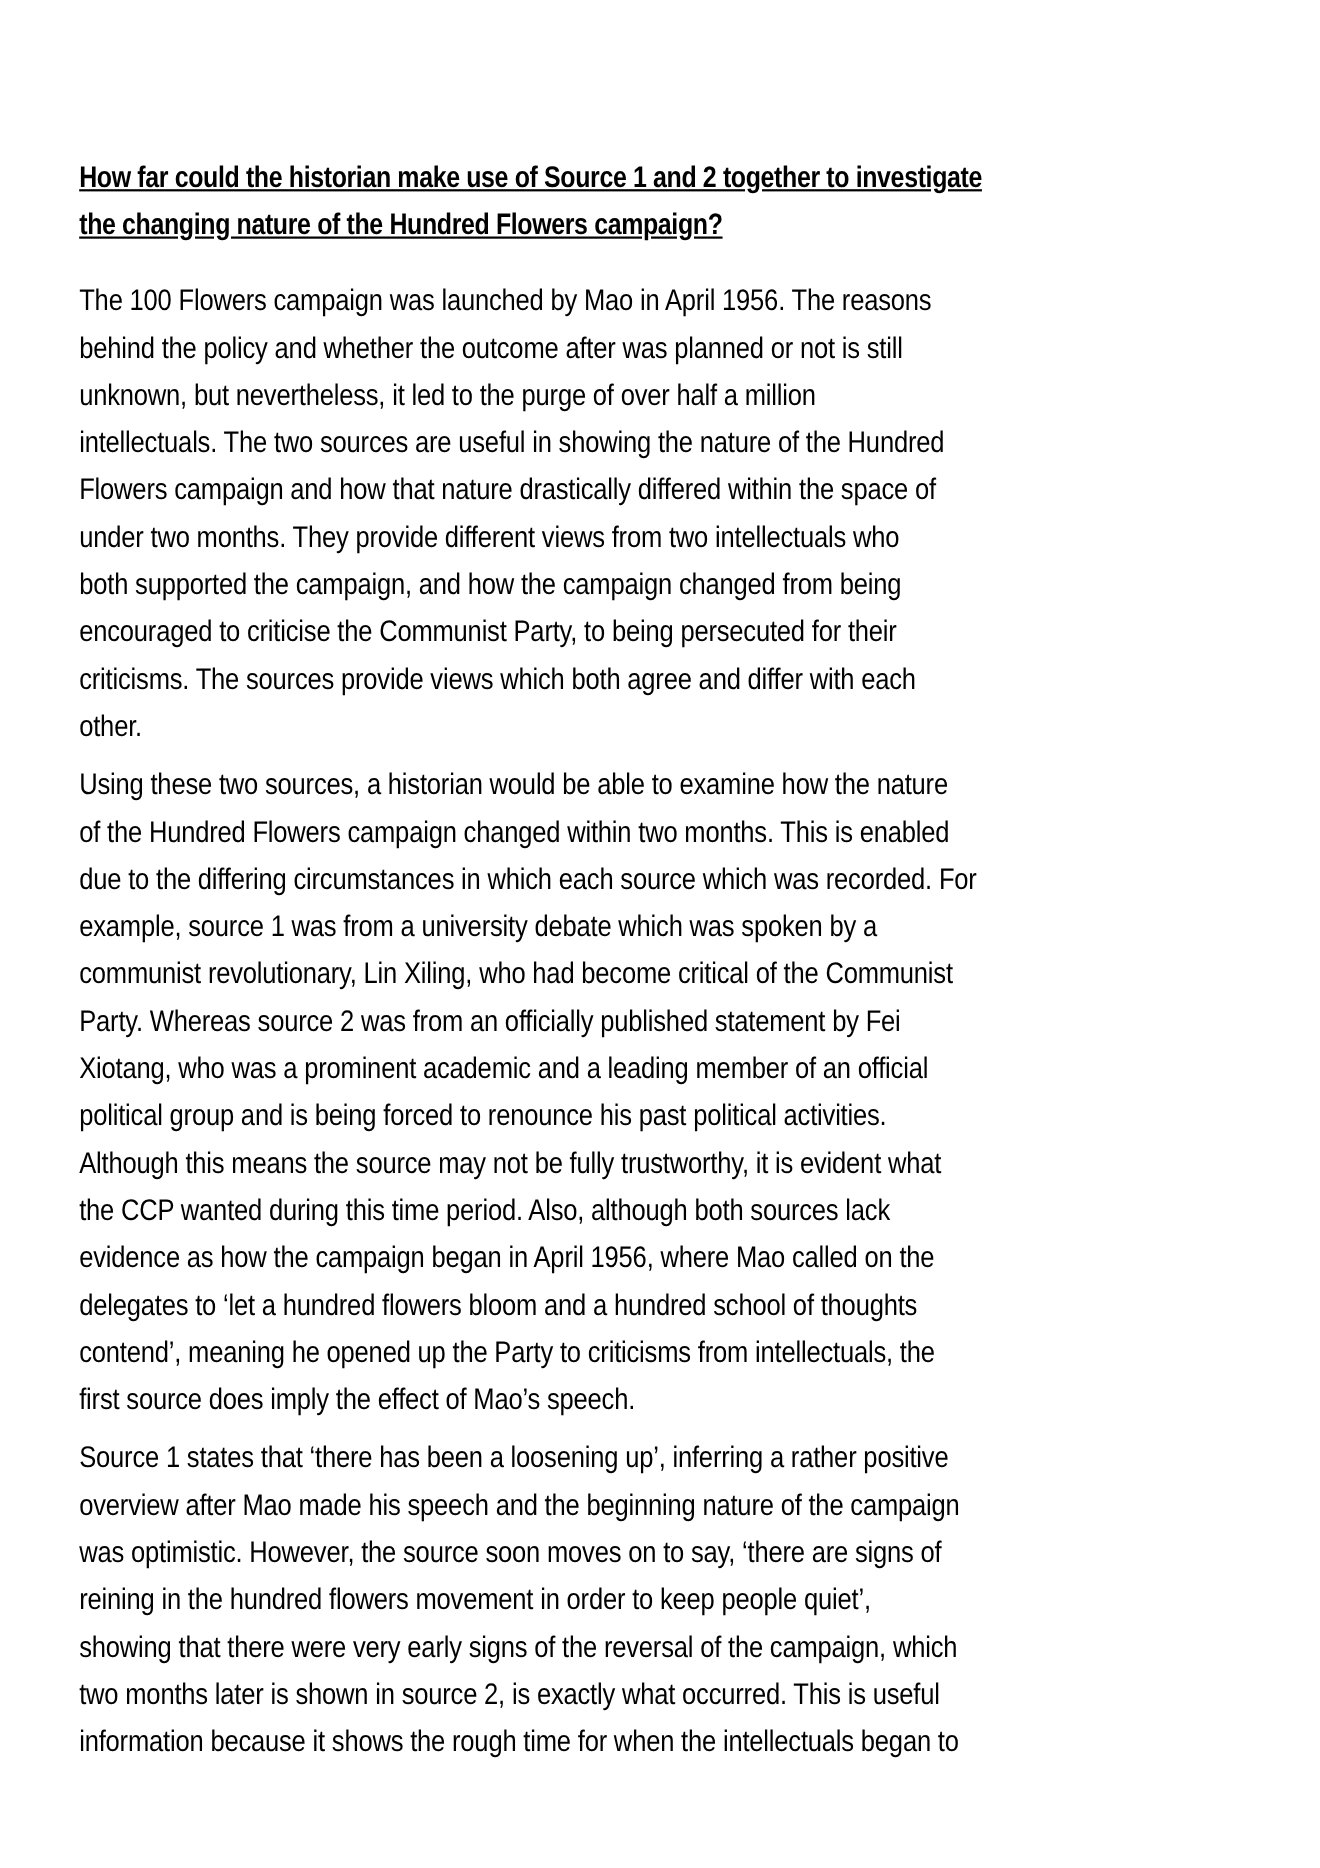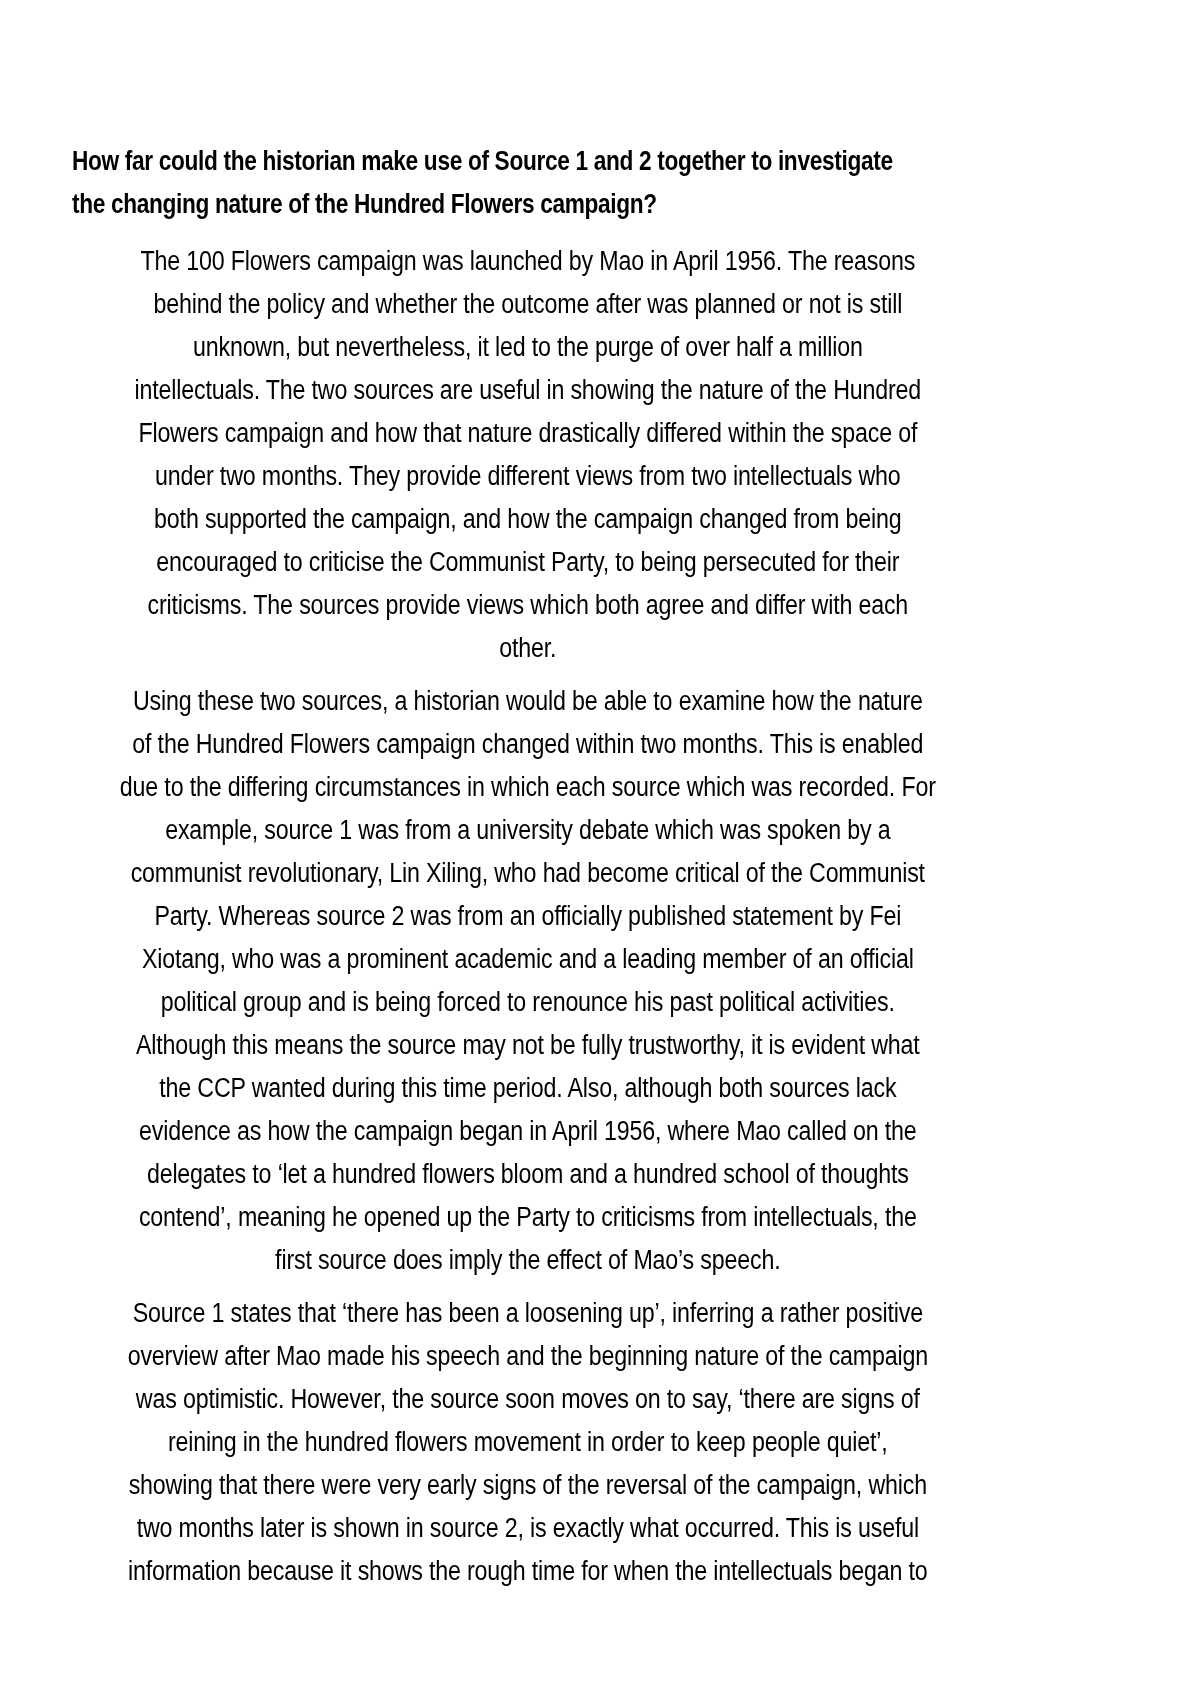--- a/index.html
+++ b/index.html
@@ -30,25 +30,25 @@
       transform-origin: 0 50%;
       transform: scaleX(0.86);
       letter-spacing: -0.2px;
     }
     .heading .line {
       font-weight: bold;
       transform: scaleX(0.84);
       letter-spacing: -0.4px;
     }
     .heading {
-      margin-bottom: 14px;
+      margin-bottom: 26px;
+      text-decoration: underline;
     }
     .para {
       margin-bottom: 10px;
-      text-align: center;
     }
   </style>
 </head>
 <body>
 
 <div class="page">
 
   <div class="heading">
     <span class="line">How far could the historian make use of Source 1 and 2 together to investigate</span>
     <span class="line">the changing nature of the Hundred Flowers campaign?</span>

